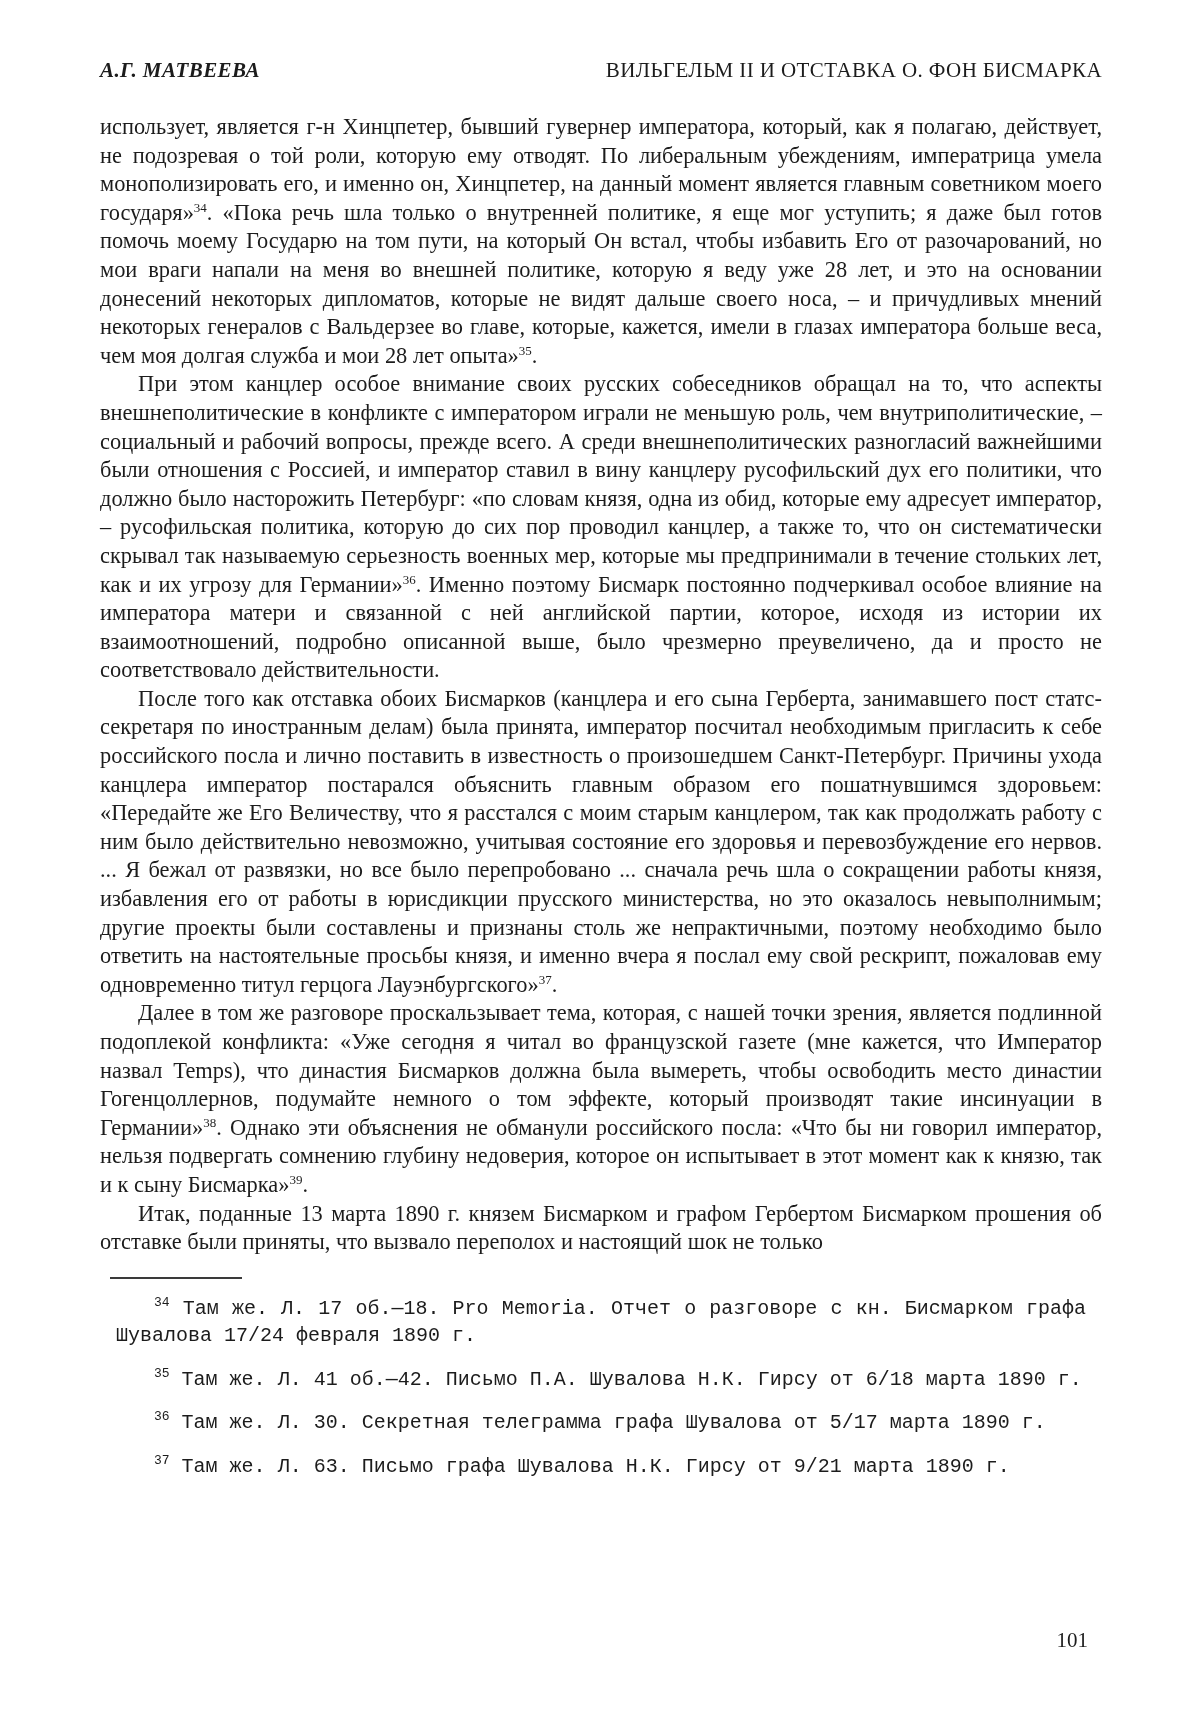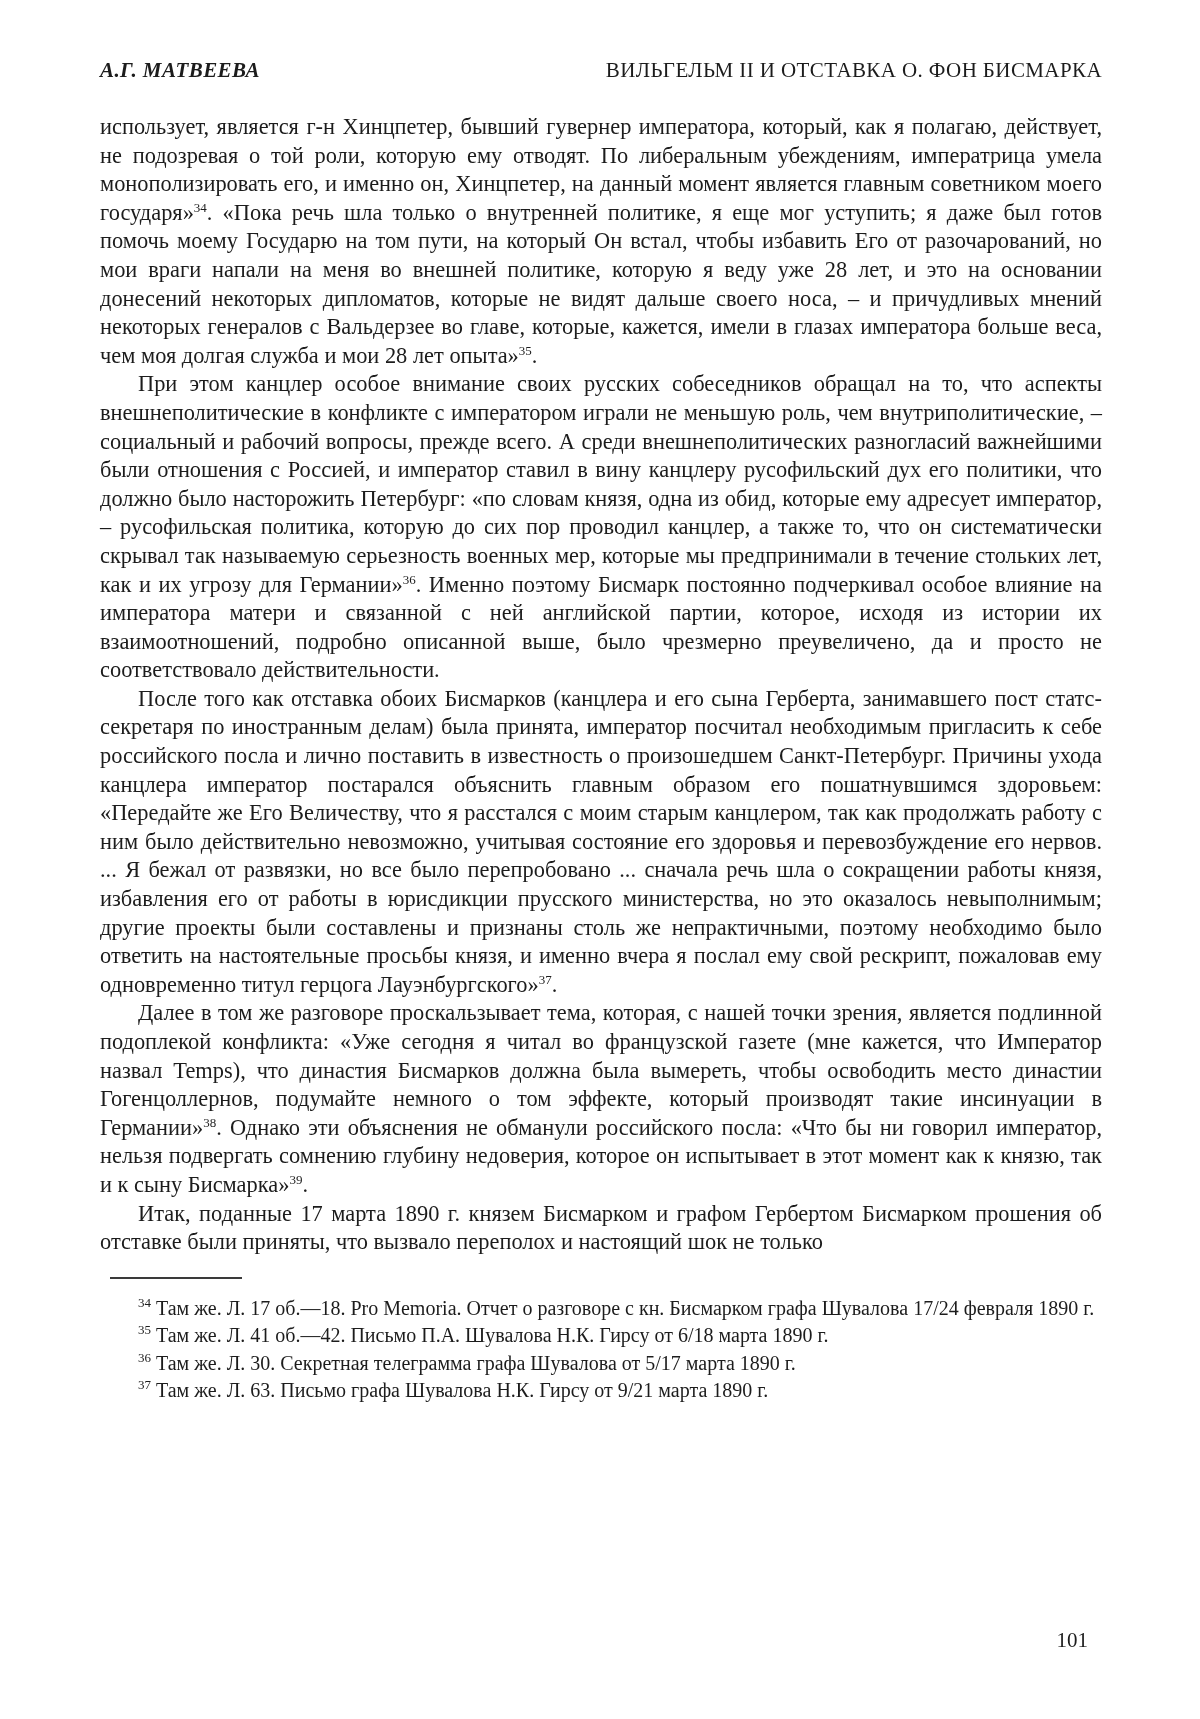--- a/index.html
+++ b/index.html
@@ -56,25 +56,26 @@
     vertical-align: super;
     letter-spacing: 0;
   }
   .footnote-sep {
     border: none;
     border-top: 2px solid #3a3a3a;
     width: 132px;
     margin: 20px 0 16px 10px;
   }
   .footnotes p {
-    margin: 0;
+    margin: 16px;
     font-size: 20px;
     line-height: 27.5px;
     text-align: justify;
     text-indent: 38px;
+    font-family: Liberation Mono, monospace;
   }
   .footnotes sup.fn-num {
     font-size: 13px;
     line-height: 0;
     vertical-align: super;
   }
   .page-number {
     position: absolute;
     right: 112px;
     top: 1628px;
@@ -90,21 +91,21 @@
     <div class="header-row">
       <span class="author">А.Г. МАТВЕЕВА</span>
       <span class="title">ВИЛЬГЕЛЬМ II И ОТСТАВКА О. ФОН БИСМАРКА</span>
     </div>
 
     <div class="body-text">
         <p>использует, является г-н Хинцпетер, бывший гувернер императора, который, как я полагаю, действует, не подозревая о той роли, которую ему отводят. По либеральным убеждениям, императрица умела монополизировать его, и именно он, Хинцпетер, на данный момент является главным советником моего государя»<sup class="fn-ref">34</sup>. «Пока речь шла только о внутренней политике, я еще мог уступить; я даже был готов помочь моему Государю на том пути, на который Он встал, чтобы избавить Его от разочарований, но мои враги напали на меня во внешней политике, которую я веду уже 28 лет, и это на основании донесений некоторых дипломатов, которые не видят дальше своего носа, – и причудливых мнений некоторых генералов с Вальдерзее во главе, которые, кажется, имели в глазах императора больше веса, чем моя долгая служба и мои 28 лет опыта»<sup class="fn-ref">35</sup>.</p>
         <p class="indent">При этом канцлер особое внимание своих русских собеседников обращал на то, что аспекты внешнеполитические в конфликте с императором играли не меньшую роль, чем внутриполитические, – социальный и рабочий вопросы, прежде всего. А среди внешнеполитических разногласий важнейшими были отношения с Россией, и император ставил в вину канцлеру русофильский дух его политики, что должно было насторожить Петербург: «по словам князя, одна из обид, которые ему адресует император, – русофильская политика, которую до сих пор проводил канцлер, а также то, что он систематически скрывал так называемую серьезность военных мер, которые мы предпринимали в течение стольких лет, как и их угрозу для Германии»<sup class="fn-ref">36</sup>. Именно поэтому Бисмарк постоянно подчеркивал особое влияние на императора матери и связанной с ней английской партии, которое, исходя из истории их взаимоотношений, подробно описанной выше, было чрезмерно преувеличено, да и просто не соответствовало действительности.</p>
         <p class="indent">После того как отставка обоих Бисмарков (канцлера и его сына Герберта, занимавшего пост статс-секретаря по иностранным делам) была принята, император посчитал необходимым пригласить к себе российского посла и лично поставить в известность о произошедшем Санкт-Петербург. Причины ухода канцлера император постарался объяснить главным образом его пошатнувшимся здоровьем: «Передайте же Его Величеству, что я расстался с моим старым канцлером, так как продолжать работу с ним было действительно невозможно, учитывая состояние его здоровья и перевозбуждение его нервов. ... Я  бежал от развязки, но все было перепробовано ... сначала речь шла о сокращении работы князя, избавления его от работы в юрисдикции прусского министерства, но это оказалось невыполнимым; другие проекты были составлены и признаны столь же непрактичными, поэтому необходимо было ответить на настоятельные просьбы князя, и  именно вчера я  послал ему свой рескрипт, пожаловав ему одновременно титул герцога Лауэнбургского»<sup class="fn-ref">37</sup>.</p>
         <p class="indent">Далее в том же разговоре проскальзывает тема, которая, с нашей точки зрения, является подлинной подоплекой конфликта: «Уже сегодня я читал во французской газете (мне кажется, что Император назвал Temps), что династия Бисмарков должна была вымереть, чтобы освободить место династии Гогенцоллернов, подумайте немного о том эффекте, который производят такие инсинуации в Германии»<sup class="fn-ref">38</sup>. Однако эти объяснения не обманули российского посла: «Что бы ни говорил император, нельзя подвергать сомнению глубину недоверия, которое он испытывает в этот момент как к князю, так и к сыну Бисмарка»<sup class="fn-ref">39</sup>.</p>
-        <p class="indent">Итак, поданные 17 марта 1890 г. князем Бисмарком и графом Гербертом Бисмарком прошения об отставке были приняты, что вызвало переполох и настоящий шок не только</p>
+        <p class="indent">Итак, поданные 13 марта 1890 г. князем Бисмарком и графом Гербертом Бисмарком прошения об отставке были приняты, что вызвало переполох и настоящий шок не только</p>
       </div>
 
     <hr class="footnote-sep">
 
     <div class="footnotes">
         <p><sup class="fn-num">34</sup> Там же. Л. 17 об.—18. Pro Memoria. Отчет о разговоре с кн. Бисмарком графа Шувалова 17/24 февраля 1890 г.</p>
         <p><sup class="fn-num">35</sup> Там же. Л. 41 об.—42. Письмо П.А. Шувалова Н.К. Гирсу от 6/18 марта 1890 г.</p>
         <p><sup class="fn-num">36</sup> Там же. Л. 30. Секретная телеграмма графа Шувалова от 5/17 марта 1890 г.</p>
         <p><sup class="fn-num">37</sup> Там же. Л. 63. Письмо графа Шувалова Н.К. Гирсу от 9/21 марта 1890 г.</p>
       </div>

